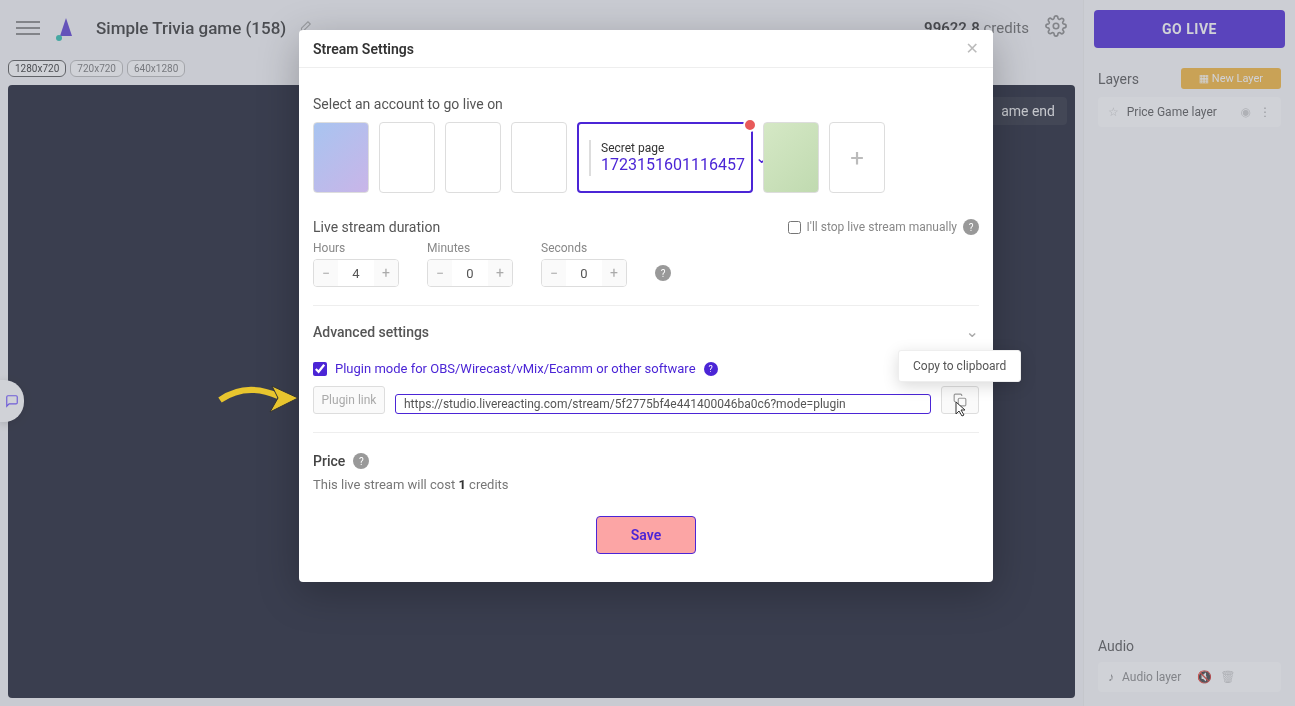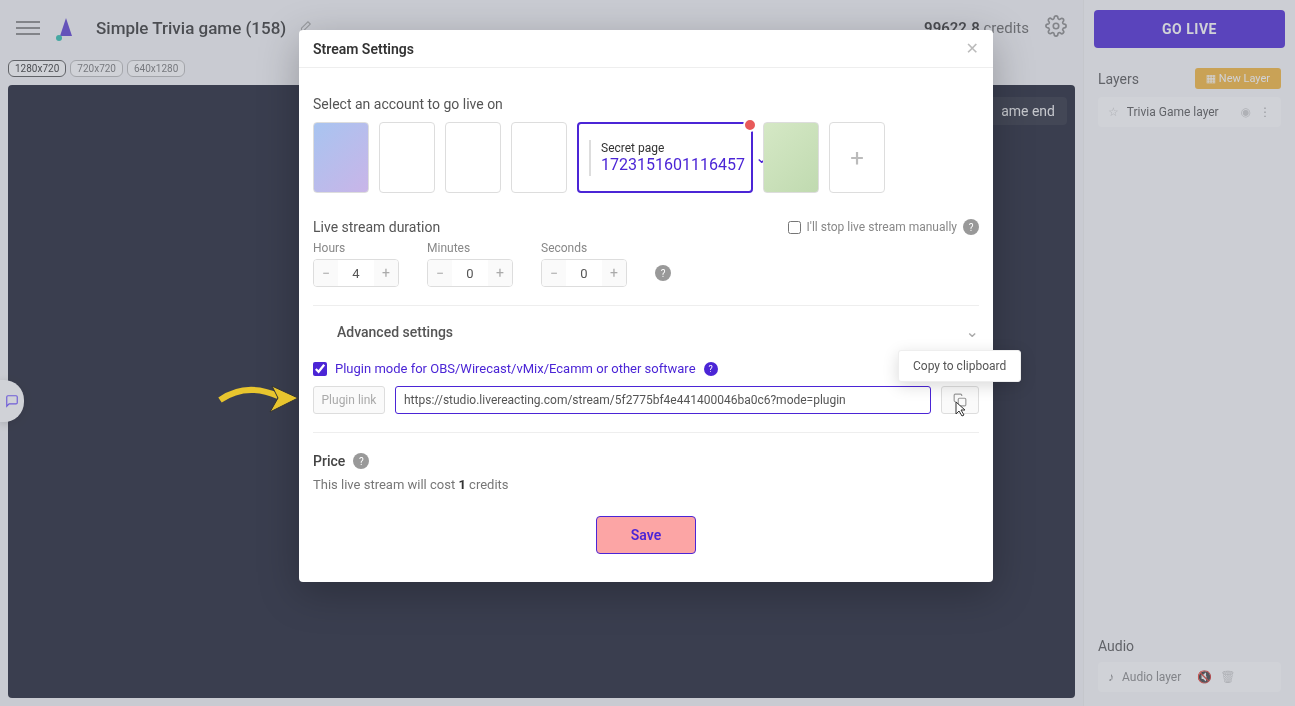--- a/index.html
+++ b/index.html
@@ -20,21 +20,21 @@
 .res-bar { padding: 4px 8px; display: flex; gap: 4px; }
 .res-btn { font-size: 10px; padding: 2px 6px; border: 1px solid #bbb; background: #fff; color: #777; border-radius: 6px; cursor: pointer; }
 .res-btn.active { border-color: #555; color: #333; }
 .canvas { flex: 1; margin: 4px 8px 8px 8px; background: #1a1d2e; border-radius: 4px; position: relative; }
 .canvas-chip { position: absolute; top: 12px; right: 8px; background: rgba(255,255,255,0.06); color: #eee; padding: 6px 12px; border-radius: 4px; font-size: 14px; }
 .chat-bubble { position: absolute; left: 0; top: 380px; width: 24px; height: 42px; background: #fff; border-radius: 0 20px 20px 0; box-shadow: 0 2px 8px rgba(0,0,0,0.2); display:flex; align-items:center; justify-content:center; color:#6c4dff; }
 .sidebar { width: 212px; background: #f9f9fb; border-left: 1px solid #eee; display: flex; flex-direction: column; }
 .golive { margin: 10px; height: 38px; background: #4b25d6; color: #fff; font-weight: 700; font-size: 14px; border: none; border-radius: 4px; cursor: pointer; letter-spacing: .5px; }
 .side-section { padding: 10px 14px; }
 .side-head { display: flex; align-items: center; justify-content: space-between; font-size: 14px; color: #555; margin-bottom: 8px; }
-.newlayer { background: #f5b53a; color: #fff; font-size: 11px; padding: 4px 11px; border: none; border-radius: 3px; cursor: pointer; }
+.newlayer { background: #f5b53a; color: #fff; font-size: 11px; padding: 4px 18px; border: none; border-radius: 3px; cursor: pointer; }
 .layer-row { background: #fff; border-radius: 4px; padding: 8px 10px; display: flex; align-items: center; gap: 8px; font-size: 12px; color: #555; }
 .layer-row .spacer { flex: 1; }
 .layer-row .dots { color: #aaa; cursor: pointer; }
 .audio-section { margin-top: auto; padding: 10px 14px 14px; }
 .audio-head { font-size: 14px; color: #555; margin-bottom: 8px; }
 .audio-row { background: #fff; border-radius: 4px; padding: 8px 10px; display: flex; align-items: center; gap: 8px; font-size: 12px; color: #888; }
 .overlay { position: absolute; inset: 0; background: rgba(120,125,140,0.35); }
 .modal { position: absolute; left: 299px; top: 30px; width: 694px; background: #fff; border-radius: 4px; box-shadow: 0 10px 40px rgba(0,0,0,0.25); overflow: hidden; }
 .modal-head { height: 38px; display: flex; align-items: center; padding: 0 14px; border-bottom: 1px solid #eee; }
 .modal-title { font-size: 14px; font-weight: 600; color: #333; }
@@ -57,29 +57,29 @@
 .manual-cb { display: flex; align-items: center; gap: 6px; font-size: 12px; color: #888; }
 .manual-cb input { accent-color: #4b25d6; }
 .dur-fields { display: flex; gap: 28px; margin-top: 6px; align-items:center; }
 .dur-field { display: flex; flex-direction: column; gap: 4px; }
 .dur-field label { font-size: 12px; color: #888; }
 .stepper { display: flex; align-items: center; border: 1px solid #ddd; border-radius: 4px; overflow: hidden; height: 28px; }
 .stepper button { width: 24px; height: 100%; background: #fafafa; border: none; color: #aaa; cursor: pointer; font-size: 14px; }
 .stepper input { width: 36px; text-align: center; border: none; font-size: 13px; color: #555; }
 .helpq { width: 16px; height: 16px; border-radius: 50%; background: #999; color: #fff; font-size: 10px; display: inline-flex; align-items: center; justify-content: center; }
 .hr { border-top: 1px solid #eee; margin: 18px 0 0; }
-.adv-head { display: flex; align-items: center; justify-content: space-between; margin-top: 16px; margin-left: 24px; }
+.adv-head { display: flex; align-items: center; justify-content: space-between; margin-top: 16px; }
 .adv-title { font-size: 14px; color: #555; font-weight: 500; }
 .plugin-row { display: flex; align-items: center; gap: 8px; margin-top: 20px; font-size: 13px; }
 .plugin-row input[type=checkbox] { accent-color: #4b25d6; width: 14px; height: 14px; }
 .plugin-row .pl-label { color: #4b25d6; }
 .helpi { width: 14px; height: 14px; border-radius: 50%; background: #4b25d6; color: #fff; font-size: 9px; display: inline-flex; align-items: center; justify-content: center; }
 .link-row { display: flex; align-items: flex-end; gap: 10px; margin-top: 10px; }
 .link-label { width: 72px; text-align: center; font-size: 12px; color: #aaa; background: #fafafa; border: 1px solid #ddd; height: 28px; line-height: 26px; border-radius: 3px; }
-.link-input { flex: 1; height: 28px; border: 1px solid #4b25d6; border-radius: 3px; padding: 0 8px; font-size: 12px; color: #555; }
+.link-input { flex: 1; height: 20px; border: 1px solid #4b25d6; border-radius: 3px; padding: 0 8px; font-size: 12px; color: #555; }
 .copy-btn { width: 38px; height: 28px; border: 1px solid #ddd; border-radius: 3px; background: #fafafa; display: flex; align-items: center; justify-content: center; color: #999; cursor: pointer; }
 .price-row { display: flex; align-items: center; gap: 8px; margin-top: 20px; }
 .price-title { font-size: 14px; color: #444; font-weight: 500; }
 .price-text { font-size: 13px; color: #777; margin-top: 8px; }
 .price-text b { color: #333; }
 .save-row { display: flex; justify-content: center; margin: 24px 0 14px; }
 .save-btn { padding: 10px 34px; border: 1.5px solid #4b25d6; background: #fca5a5; color: #4b25d6; font-weight: 600; font-size: 14px; border-radius: 4px; cursor: pointer; }
 .tooltip { position: absolute; left: 898px; top: 350px; background: #fff; border: 1px solid #eee; box-shadow: 0 4px 16px rgba(0,0,0,0.15); padding: 8px 14px; font-size: 12px; color: #555; border-radius: 3px; }
 .arrow-annot { position: absolute; left: 216px; top: 378px; }
 .arrow-annot svg { width: 90px; height: 42px; }
@@ -129,21 +129,21 @@
   </div>
   <div class="sidebar">
     <button class="golive">GO LIVE</button>
     <div class="side-section">
       <div class="side-head">
         <span>Layers</span>
         <button class="newlayer">▦ <span>New Layer</span></button>
       </div>
       <div class="layer-row">
         <span style="color:#ccc">☆</span>
-        <span>Trivia Game layer</span>
+        <span>Price Game layer</span>
         <span class="spacer"></span>
         <span style="color:#ccc">◉</span>
         <span class="dots">⋮</span>
       </div>
     </div>
     <div class="audio-section">
       <div class="audio-head">Audio</div>
       <div class="audio-row">
         <span>♪</span>
         <span>Audio layer</span>

